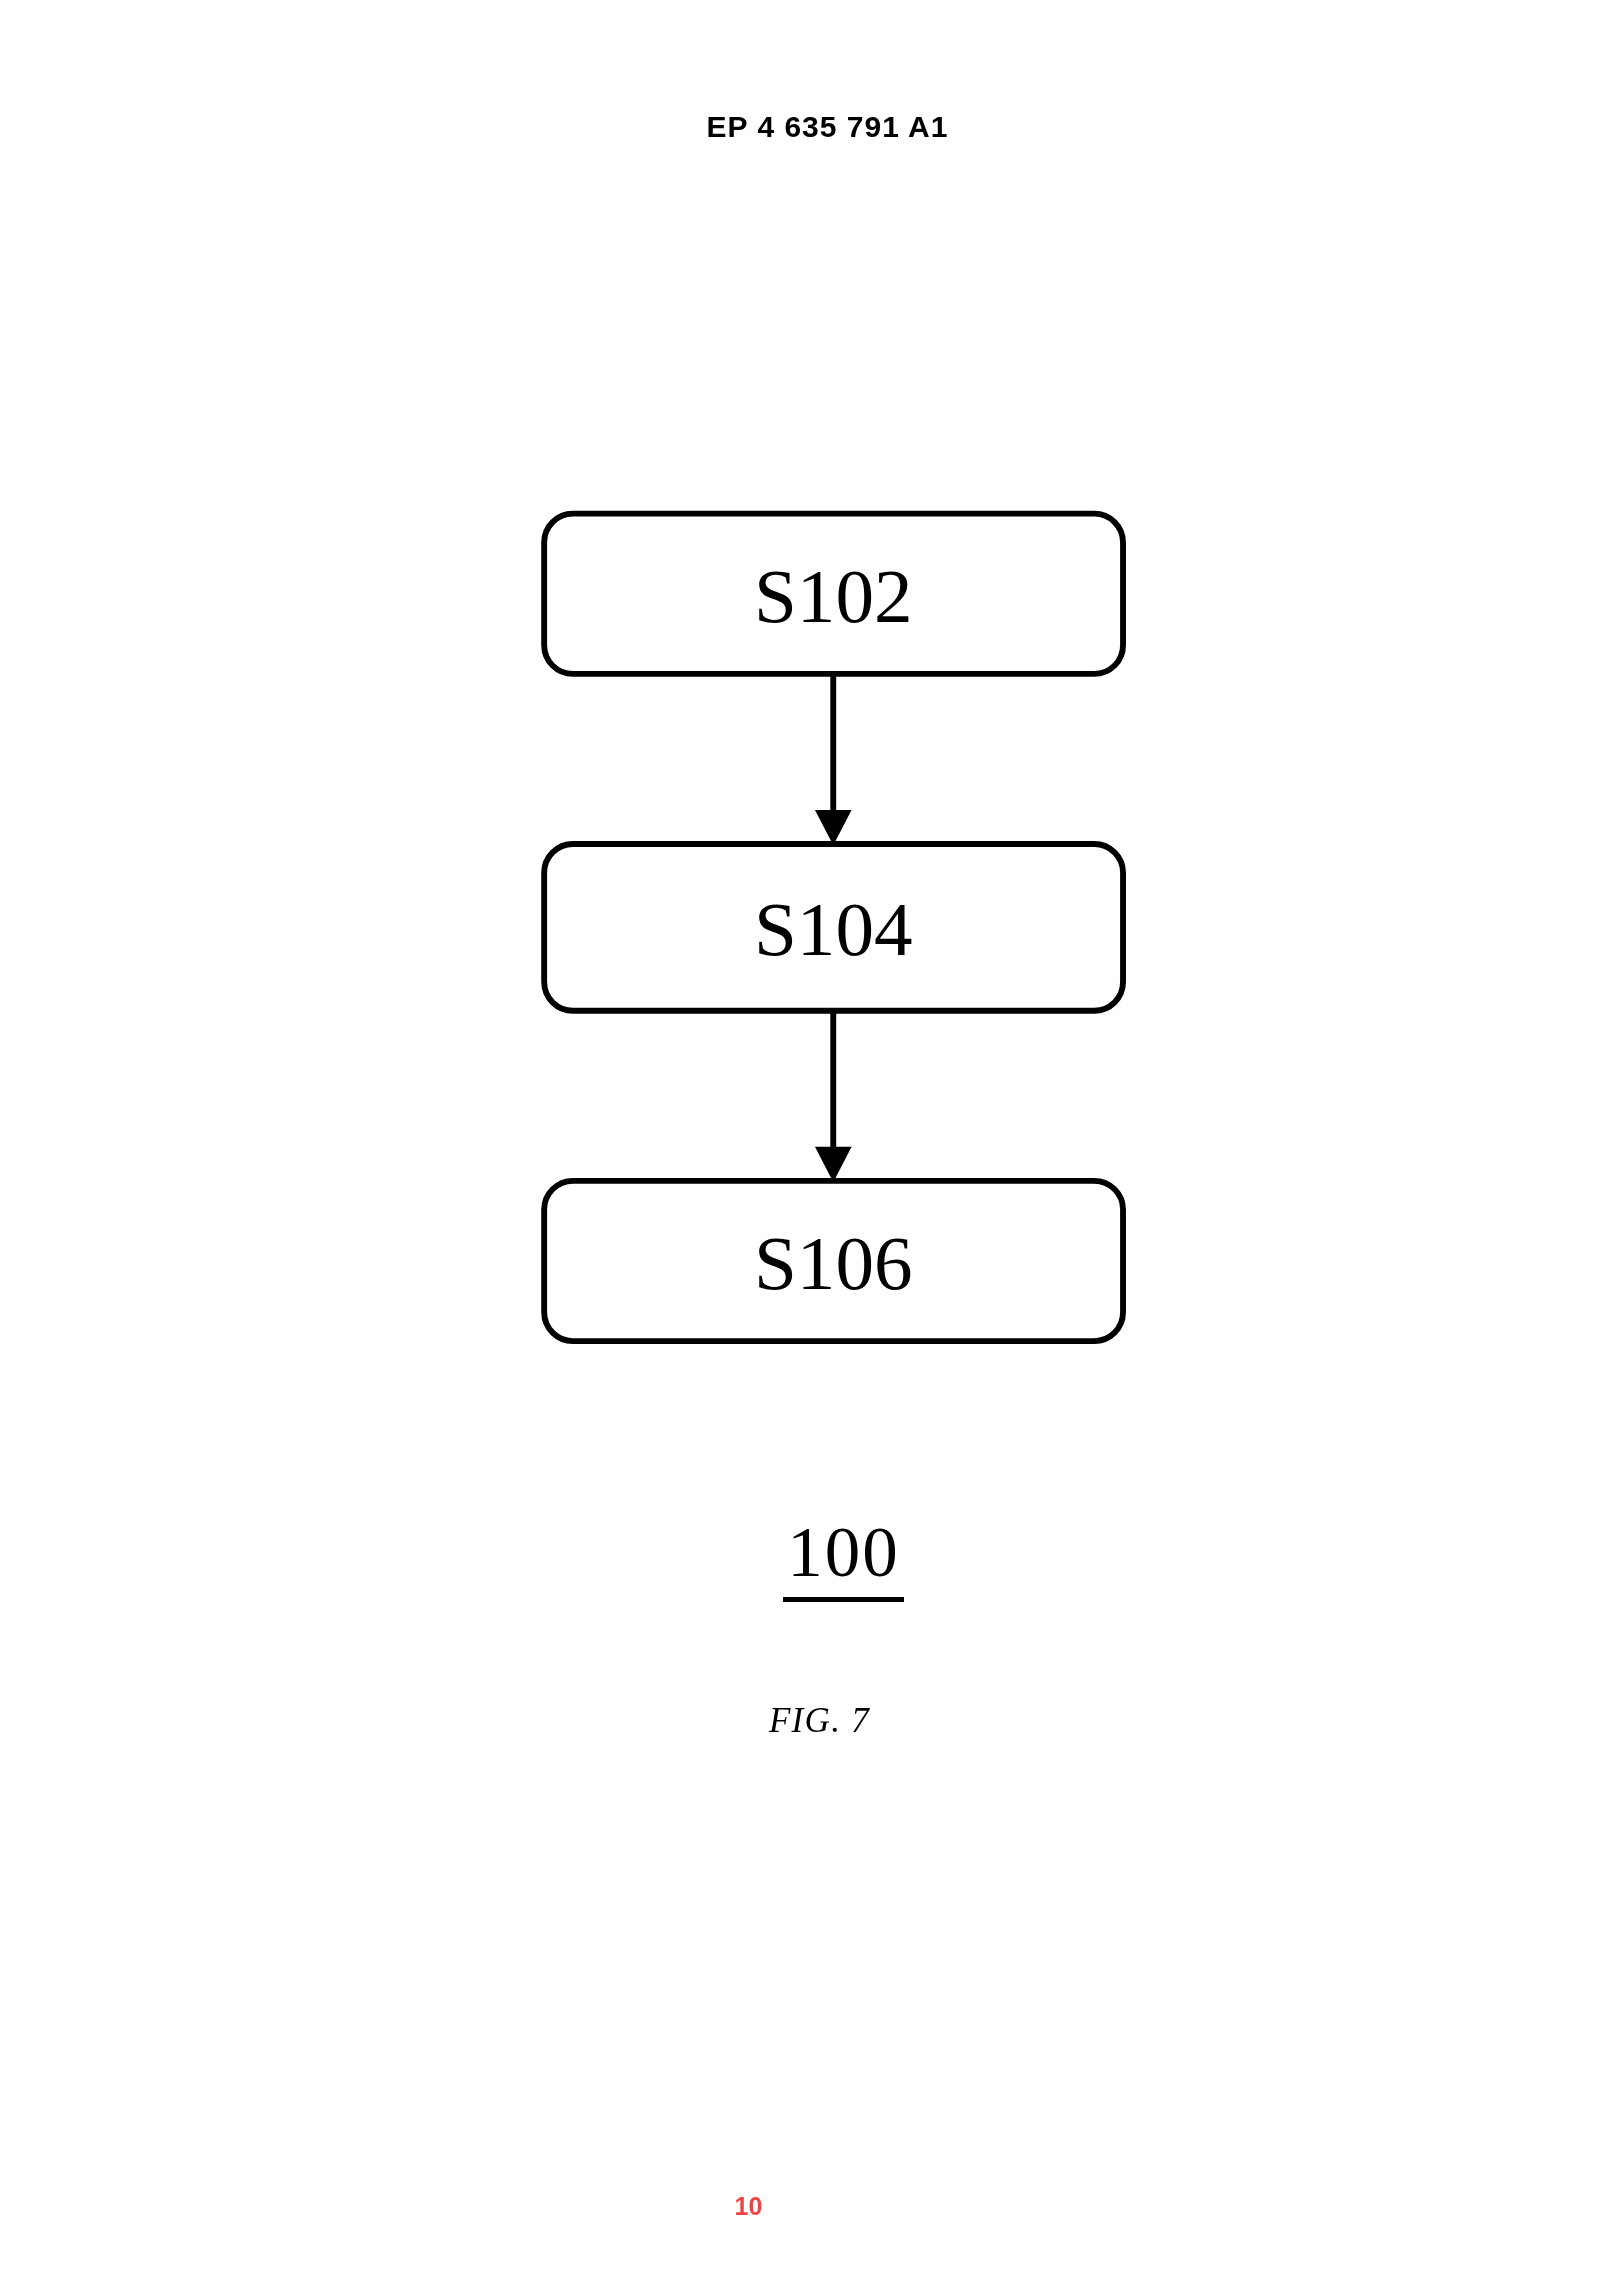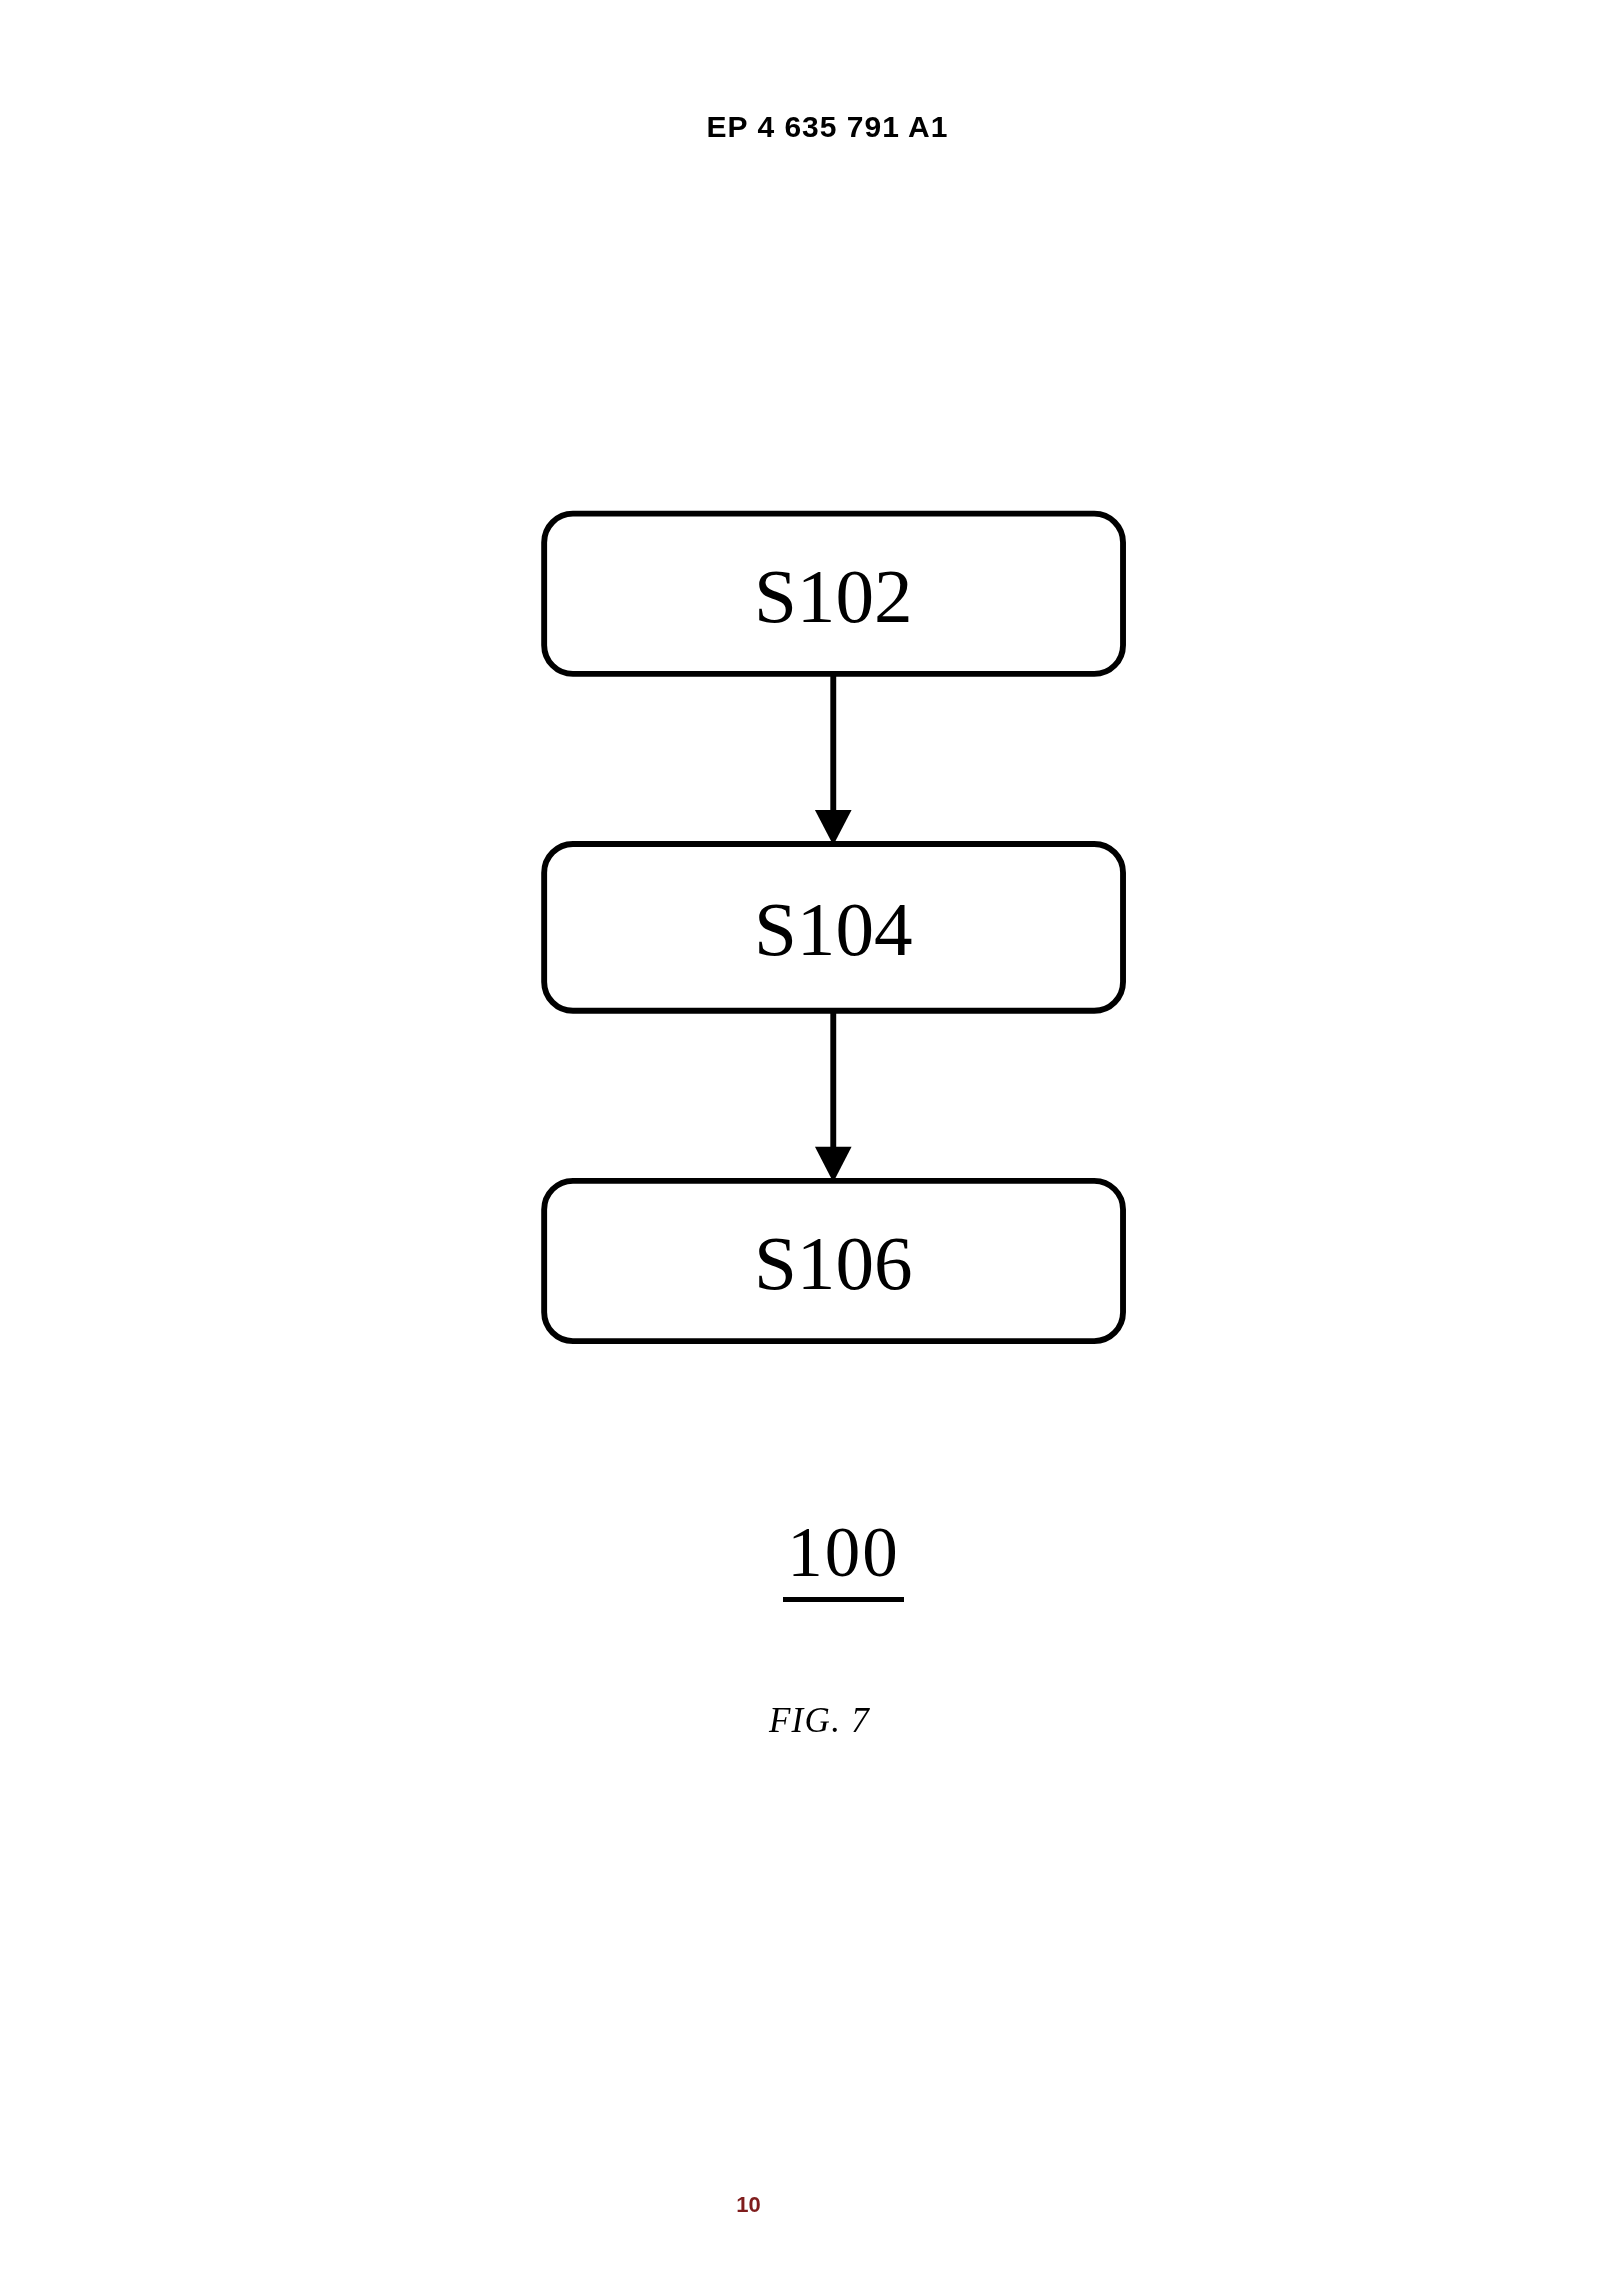--- a/index.html
+++ b/index.html
@@ -85,22 +85,22 @@
 
   
   .page-footer {
     position: absolute;
     top: 2192px;
     left: 0;
     width: 1497px;
     text-align: center;
     font-family: "Liberation Sans", sans-serif;
     font-weight: bold;
-    font-size: 22px;
-    color: #7f1d1d;
+    font-size: 25px;
+    color: #ef4444;
   }
 
   .node-text {
     font-family: "Liberation Serif", serif;
     font-size: 118px;
     fill: #000000;
   }
 </style>
 </head>
 <body>

